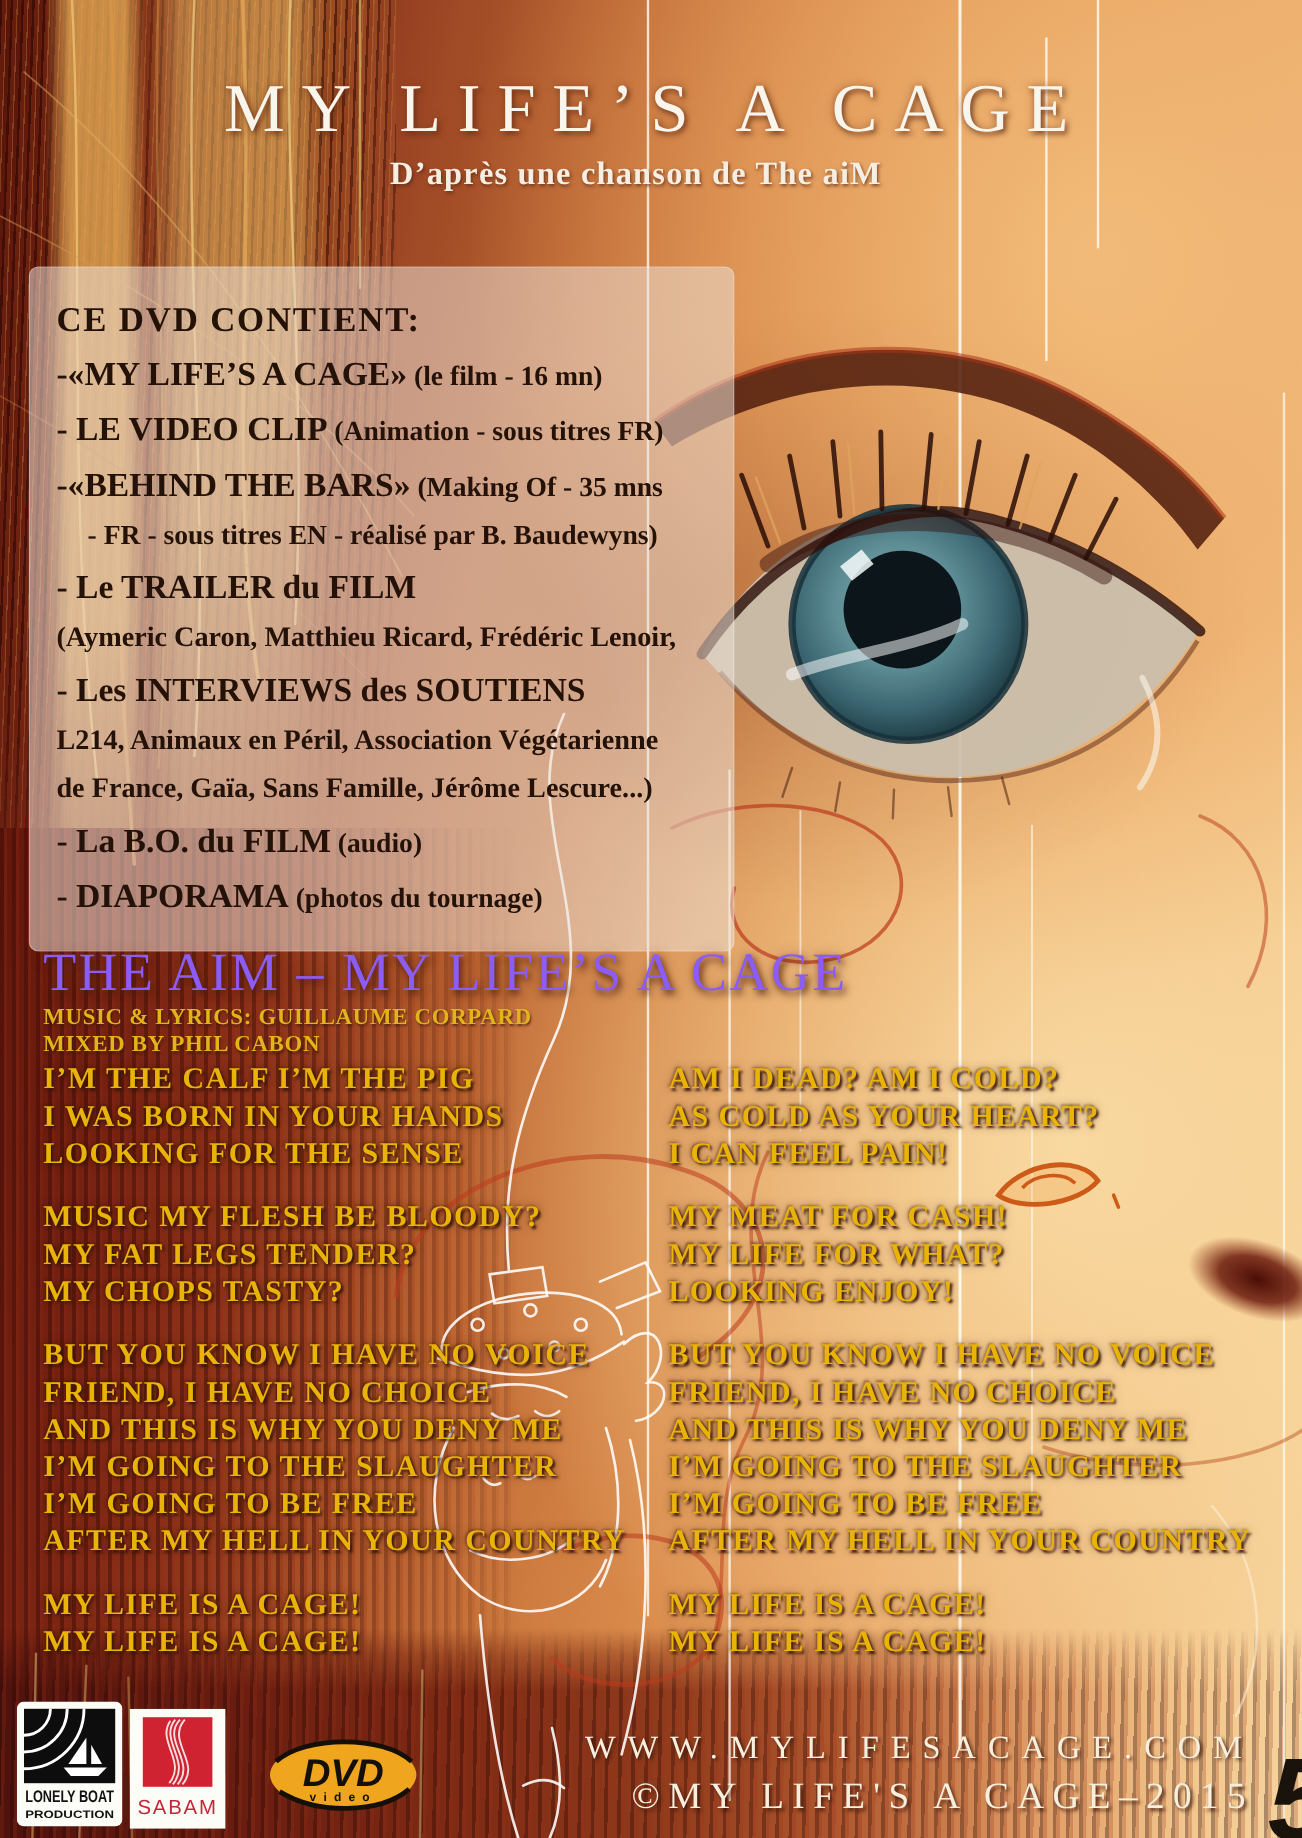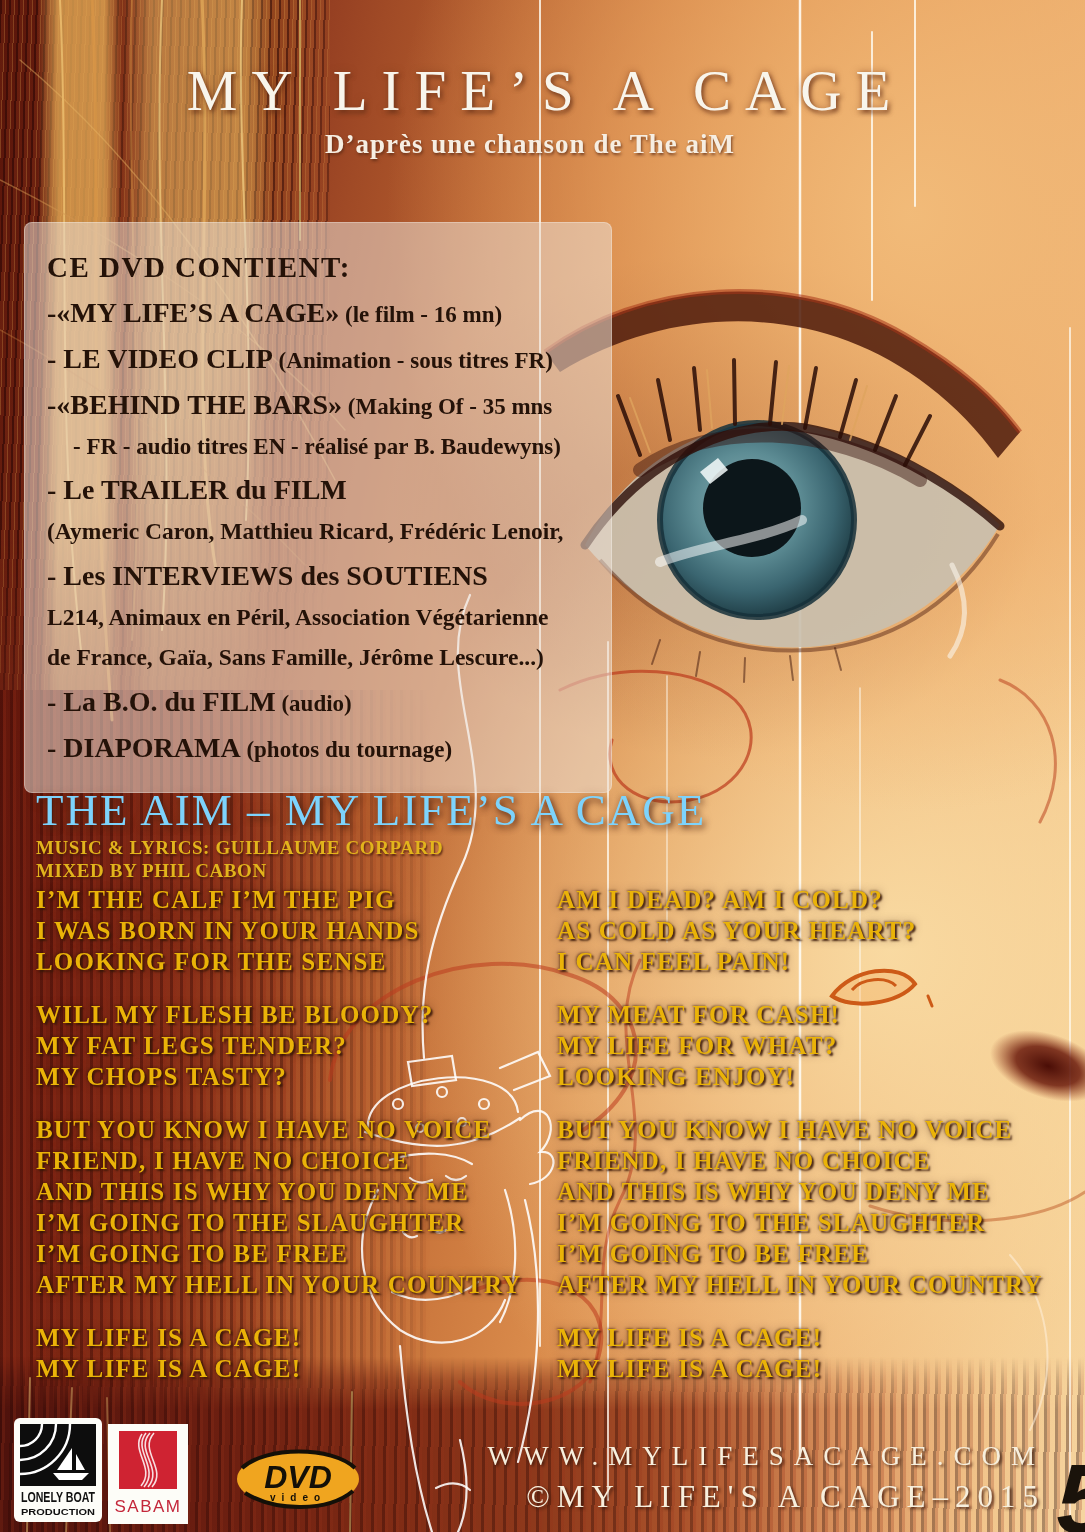--- a/index.html
+++ b/index.html
@@ -68,21 +68,21 @@
   .box-line{line-height:37px;white-space:nowrap;}
   .box-line .main{font-size:28px;font-weight:700;}
   .box-line .detail{font-size:23px;font-weight:700;}
   .box-line.indent{padding-left:26px;line-height:35px;}
   .box-line.para{line-height:36px;}
   .box-line.para .detail{font-size:23.5px;}
   .box-line.gap{margin-top:5px;}
   
   .song{position:absolute;left:36px;top:784px;z-index:5;}
   .song-title{
-    font-size:45px;color:#7dd3fc;letter-spacing:2px;white-space:nowrap;
+    font-size:45px;color:#8b5cf6;letter-spacing:2px;white-space:nowrap;
     text-shadow:2px 3px 6px rgba(70,26,10,.85), 0 0 10px rgba(120,60,30,.5);
   }
   .song-credit{
     font-family:"Liberation Serif",serif;font-weight:700;
     font-size:19px;letter-spacing:.6px;color:#e2b41c;line-height:23px;
     text-shadow:1px 2px 2px rgba(70,26,10,.8);
   }
   .song-credit:first-of-type{margin-top:5px;}
   
   .lyr{position:absolute;top:884px;width:520px;z-index:5;}
@@ -255,21 +255,21 @@
   <div class="hd">
     <div class="hd-title">MY LIFE’S A CAGE</div>
     <div class="hd-sub">D’après une chanson de The aiM</div>
   </div>
 
   <div class="panel">
     <div class="bx-head">CE DVD CONTIENT:</div>
     <div class="box-line"><span class="main">-«MY LIFE’S A CAGE»</span><span class="detail"> (le film - 16 mn)</span></div>
     <div class="box-line gap"><span class="main">- LE VIDEO CLIP</span><span class="detail"> (Animation - sous titres FR)</span></div>
     <div class="box-line gap"><span class="main">-«BEHIND THE BARS»</span><span class="detail"> (Making Of - 35 mns</span></div>
-    <div class="box-line indent"><span class="main"></span><span class="detail">- FR - audio titres EN - réalisé par B. Baudewyns)</span></div>
+    <div class="box-line indent"><span class="main"></span><span class="detail">- FR - sous titres EN - réalisé par B. Baudewyns)</span></div>
     <div class="box-line gap"><span class="main">- Le TRAILER du FILM</span><span class="detail"></span></div>
     <div class="box-line para"><span class="main"></span><span class="detail">(Aymeric Caron, Matthieu Ricard, Frédéric Lenoir,</span></div>
     <div class="box-line gap"><span class="main">- Les INTERVIEWS des SOUTIENS</span><span class="detail"></span></div>
     <div class="box-line para"><span class="main"></span><span class="detail">L214, Animaux en Péril, Association Végétarienne</span></div>
     <div class="box-line para"><span class="main"></span><span class="detail">de France, Gaïa,  Sans Famille, Jérôme Lescure...)</span></div>
     <div class="box-line gap"><span class="main">- La B.O. du FILM</span><span class="detail"> (audio)</span></div>
     <div class="box-line gap"><span class="main">- DIAPORAMA</span><span class="detail"> (photos du tournage)</span></div>
   </div>
 
   <div class="song">
@@ -278,21 +278,21 @@
     <div class="song-credit">MIXED BY PHIL CABON</div>
   </div>
 
   <div class="lyr left">
       <div class="stanza">
         <div class="lyric-line">I’M THE CALF I’M THE PIG</div>
         <div class="lyric-line">I WAS BORN IN YOUR HANDS</div>
         <div class="lyric-line">LOOKING FOR THE SENSE</div>
       </div>
       <div class="stanza">
-        <div class="lyric-line">WILL MY FLESH BE BLOODY?</div>
+        <div class="lyric-line">MUSIC MY FLESH BE BLOODY?</div>
         <div class="lyric-line">MY FAT LEGS TENDER?</div>
         <div class="lyric-line">MY CHOPS TASTY?</div>
       </div>
       <div class="stanza">
         <div class="lyric-line">BUT YOU KNOW I HAVE NO VOICE</div>
         <div class="lyric-line">FRIEND, I HAVE NO CHOICE</div>
         <div class="lyric-line">AND THIS IS WHY YOU DENY ME</div>
         <div class="lyric-line">I’M GOING TO THE SLAUGHTER</div>
         <div class="lyric-line">I’M GOING TO BE FREE</div>
         <div class="lyric-line">AFTER MY HELL IN YOUR COUNTRY</div>
@@ -353,21 +353,21 @@
       <g fill="none" stroke="rgba(255,255,255,.85)" stroke-width="1.6">
         <path d="M42 9 C26 26 56 44 40 63"></path>
         <path d="M38 9 C24 26 52 44 36 63"></path>
         <path d="M46 9 C30 27 60 45 44 63"></path>
         <path d="M34 10 C22 27 48 44 33 62"></path>
       </g>
       <text x="40" y="88" text-anchor="middle" font-family="Liberation Sans, sans-serif" font-size="17" letter-spacing="1.5" fill="#c4273a">SABAM</text>
     </svg>
   </div>
 
-  <div class="logo-card" style="left:222px;top:1446px;padding-left:12px;">
+  <div class="logo-card" style="left:222px;top:1446px;">
     <svg width="130" height="68" viewBox="0 0 130 68">
       <ellipse cx="64" cy="33" rx="61" ry="28" fill="#f0a51f"></ellipse>
       <path d="M8 22 C32 0 98 0 121 22" fill="none" stroke="#141008" stroke-width="4"></path>
       <path d="M11 47 C42 66 94 66 119 45" fill="none" stroke="#141008" stroke-width="4"></path>
       <text x="64" y="42" text-anchor="middle" font-family="Liberation Sans, sans-serif" font-weight="bold" font-style="italic" font-size="32" fill="#141008">DVD</text>
       <text x="64" y="55" text-anchor="middle" font-family="Liberation Sans, sans-serif" font-weight="bold" font-size="10" letter-spacing="6" fill="#141008">video</text>
     </svg>
   </div>
 
   <div class="site line1">WWW.MYLIFESACAGE.COM</div>

